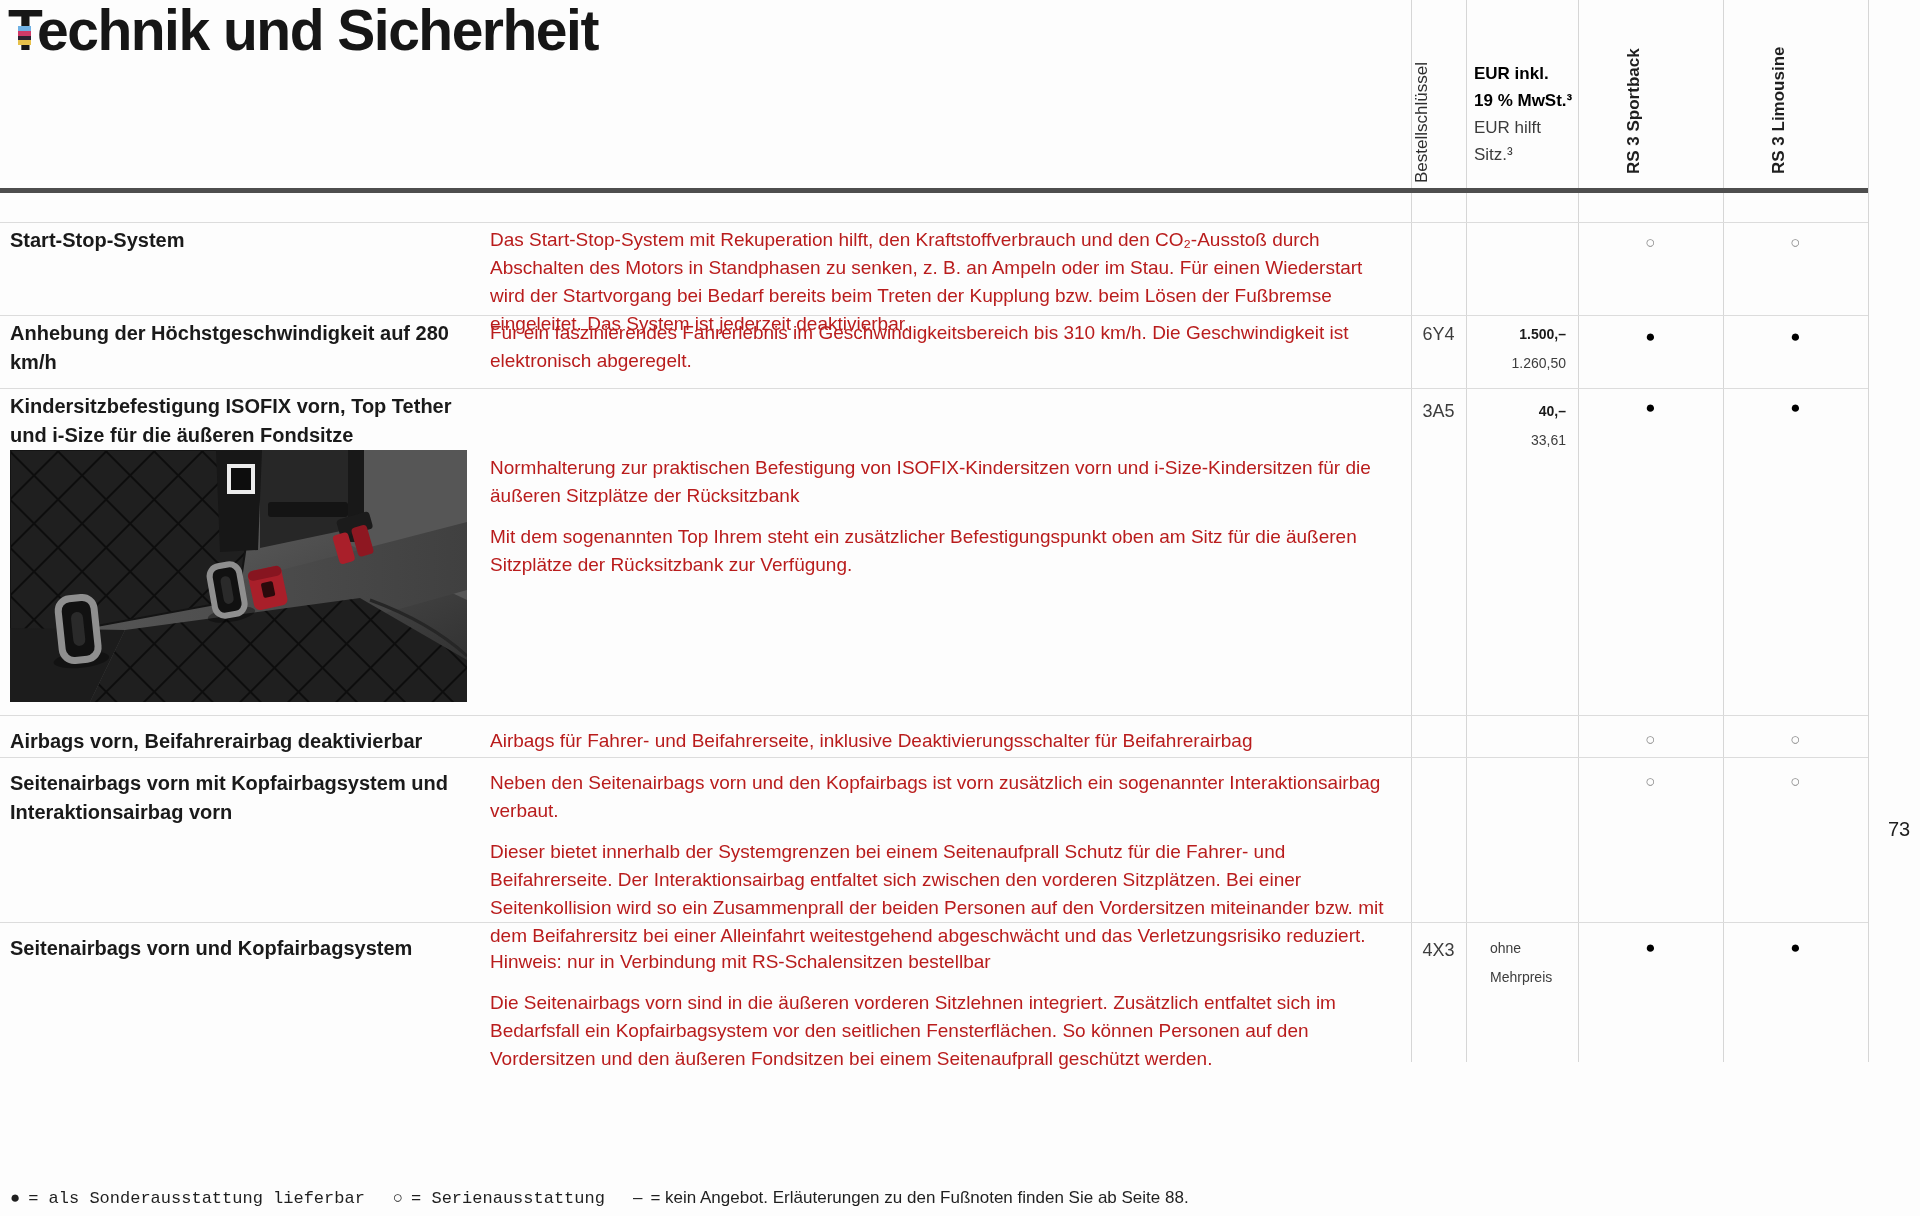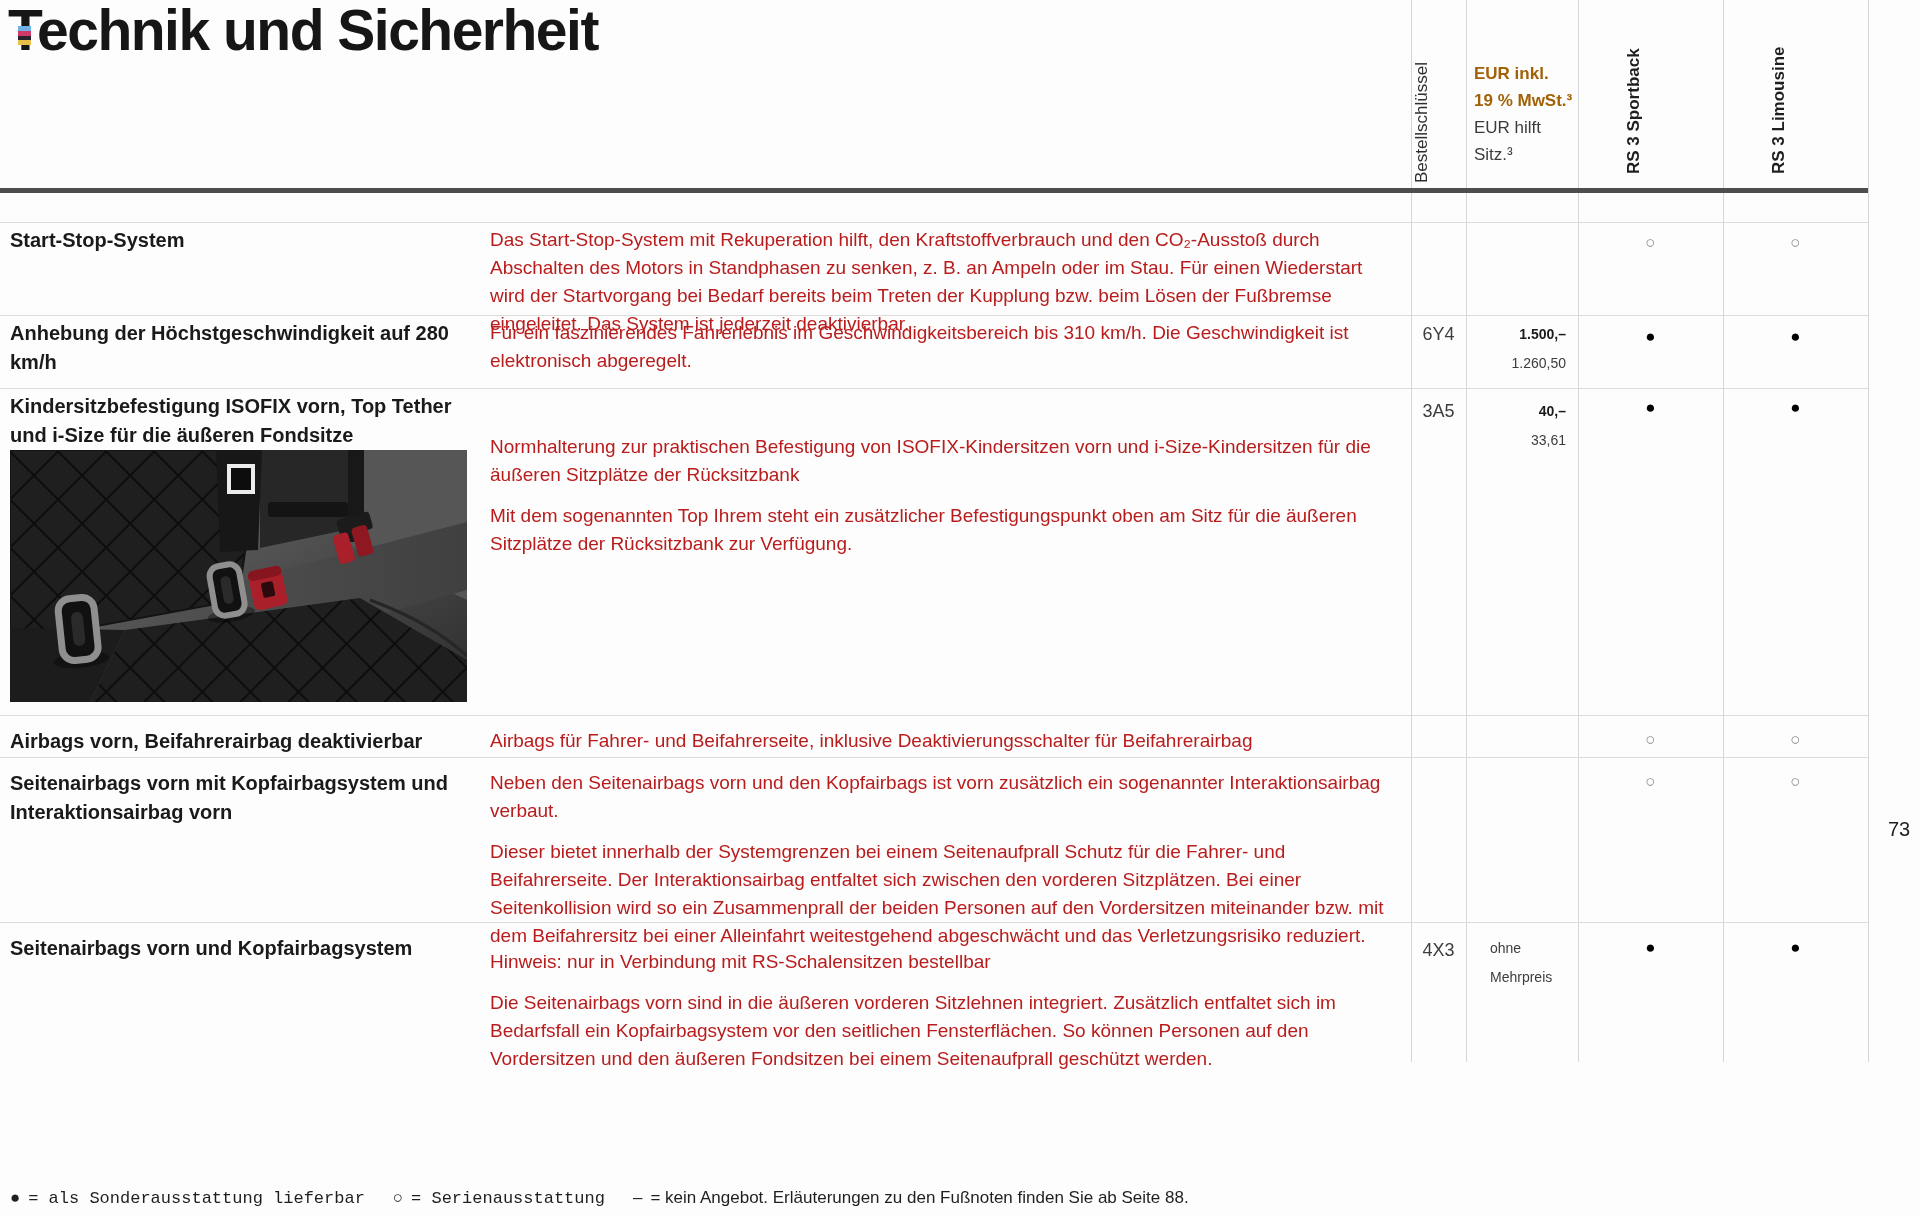--- a/index.html
+++ b/index.html
@@ -26,21 +26,21 @@
   .thick-rule { position:absolute; left:0; top:188px; width:1868px; height:5px; background:#4e4e4e; }
 
   
   .rot {
     position:absolute; white-space:nowrap; line-height:1;
     transform:rotate(-90deg); transform-origin:left bottom;
     font-size:17px; color:#2e2e2e;
   }
   .rot.bold { font-weight:700; color:#1f1f1f; }
   .price-head { position:absolute; left:1474px; top:60px; font-size:17px; line-height:27px; color:#3c3c3c; }
-  .price-head .b { font-weight:700; color:#a16207; }
+  .price-head .b { font-weight:700; color:#000000; }
 
   
   .rtitle { position:absolute; left:10px; width:462px; font-size:20px; font-weight:700; line-height:29px; color:#1a1a1a; }
   .rdesc  { position:absolute; left:490px; width:900px; font-size:19px; line-height:28px; color:#b91c1c; }
   .rdesc p { margin:0 0 13px 0; }
   .rdesc p:last-child { margin-bottom:0; }
   .code  { position:absolute; left:1411px; width:55px; text-align:center; font-size:18px; line-height:29px; color:#3d3d3d; }
   .price { position:absolute; left:1466px; width:100px; text-align:right; font-size:14px; line-height:29px; color:#3d3d3d; }
   .price .b { font-weight:700; color:#1a1a1a; }
   .price.plain { text-align:left; padding-left:24px; box-sizing:border-box; }
@@ -111,21 +111,21 @@
     <div class="price" style="top:320px">
       <div class="b">1.500,–</div>
       <div>1.260,50</div>
     </div>
     <span class="dot" style="left:1578px; top:327px">●</span>
     <span class="dot" style="left:1723px; top:327px">●</span>
   </section>
 
   <section>
     <div class="rtitle" style="top:392px">Kindersitzbefestigung ISOFIX vorn, Top Tether und i-Size für die äußeren Fondsitze</div>
-    <div class="rdesc" style="top:433px">
+    <div class="rdesc" style="top:454px">
       <p>Normhalterung zur praktischen Befestigung von ISOFIX-Kindersitzen vorn und i-Size-Kindersitzen für die äußeren Sitzplätze der Rücksitzbank</p>
       <p>Mit dem sogenannten Top Ihrem steht ein zusätzlicher Befestigungspunkt oben am Sitz für die äußeren Sitzplätze der Rücksitzbank zur Verfügung.</p>
     </div>
     <div class="code" style="top:397px">3A5</div>
     <div class="price" style="top:397px">
       <div class="b">40,–</div>
       <div>33,61</div>
     </div>
     <span class="dot" style="left:1578px; top:398px">●</span>
     <span class="dot" style="left:1723px; top:398px">●</span>

